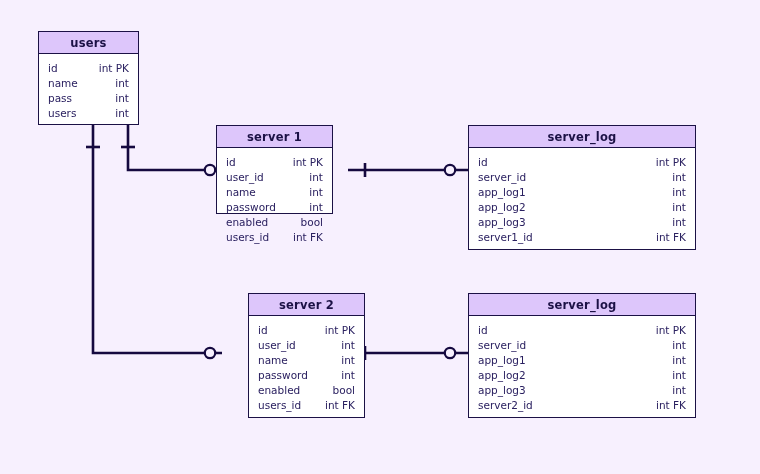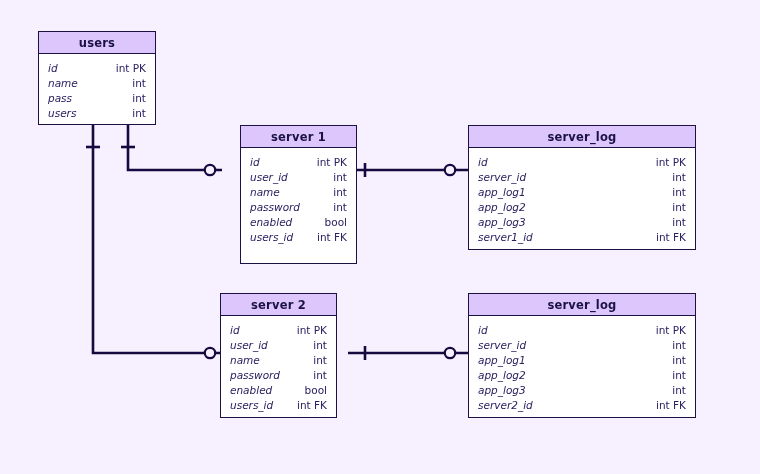--- a/index.html
+++ b/index.html
@@ -54,21 +54,21 @@
   }
   .field-row {
     display: flex;
     justify-content: space-between;
     align-items: baseline;
     font-size: 10.5px;
     line-height: 15px;
     color: #2a2060;
     white-space: nowrap;
   }
-  .field-name { text-align: right; font-style: italic; }
+  .field-name { text-align: right; }
   .field-type { }
   svg line, svg path, svg circle { vector-effect: non-scaling-stroke; }
   .edge-line {
     stroke: #15093f;
     stroke-width: 2.6;
     fill: none;
     stroke-linecap: butt;
   }
   .edge-tick {
     stroke: #15093f;
@@ -100,42 +100,42 @@
         <path d="M 348 170 L 468 170" class="edge-line"></path>
         <line x1="365" y1="163" x2="365" y2="177" class="edge-tick"></line>
         <circle cx="450" cy="170" r="5.2" class="edge-circle"></circle>
       </g>
       <g>
         <path d="M 348 353 L 468 353" class="edge-line"></path>
         <line x1="365" y1="346" x2="365" y2="360" class="edge-tick"></line>
         <circle cx="450" cy="353" r="5.2" class="edge-circle"></circle>
       </g>
     </svg>
-<div class="entity" style="left: 38px; top: 31px; width: 118px; height: 94px;">
+<div class="entity" style="left: 38px; top: 31px; width: 101px; height: 94px;">
       <div class="entity-header">users</div>
       <div class="entity-body">
         <div class="field-row">
           <span class="field-name">id</span>
           <span class="field-type">int PK</span>
         </div>
         <div class="field-row">
           <span class="field-name">name</span>
           <span class="field-type">int</span>
         </div>
         <div class="field-row">
           <span class="field-name">pass</span>
           <span class="field-type">int</span>
         </div>
         <div class="field-row">
           <span class="field-name">users</span>
           <span class="field-type">int</span>
         </div>
       </div>
     </div>
-    <div class="entity" style="left: 240px; top: 125px; width: 117px; height: 139px;">
+    <div class="entity" style="left: 216px; top: 125px; width: 117px; height: 89px;">
       <div class="entity-header">server 1</div>
       <div class="entity-body">
         <div class="field-row">
           <span class="field-name">id</span>
           <span class="field-type">int PK</span>
         </div>
         <div class="field-row">
           <span class="field-name">user_id</span>
           <span class="field-type">int</span>
         </div>
@@ -179,21 +179,21 @@
         <div class="field-row">
           <span class="field-name">app_log3</span>
           <span class="field-type">int</span>
         </div>
         <div class="field-row">
           <span class="field-name">server1_id</span>
           <span class="field-type">int FK</span>
         </div>
       </div>
     </div>
-    <div class="entity" style="left: 220px; top: 293px; width: 117px; height: 125px;">
+    <div class="entity" style="left: 248px; top: 293px; width: 117px; height: 125px;">
       <div class="entity-header">server 2</div>
       <div class="entity-body">
         <div class="field-row">
           <span class="field-name">id</span>
           <span class="field-type">int PK</span>
         </div>
         <div class="field-row">
           <span class="field-name">user_id</span>
           <span class="field-type">int</span>
         </div>

